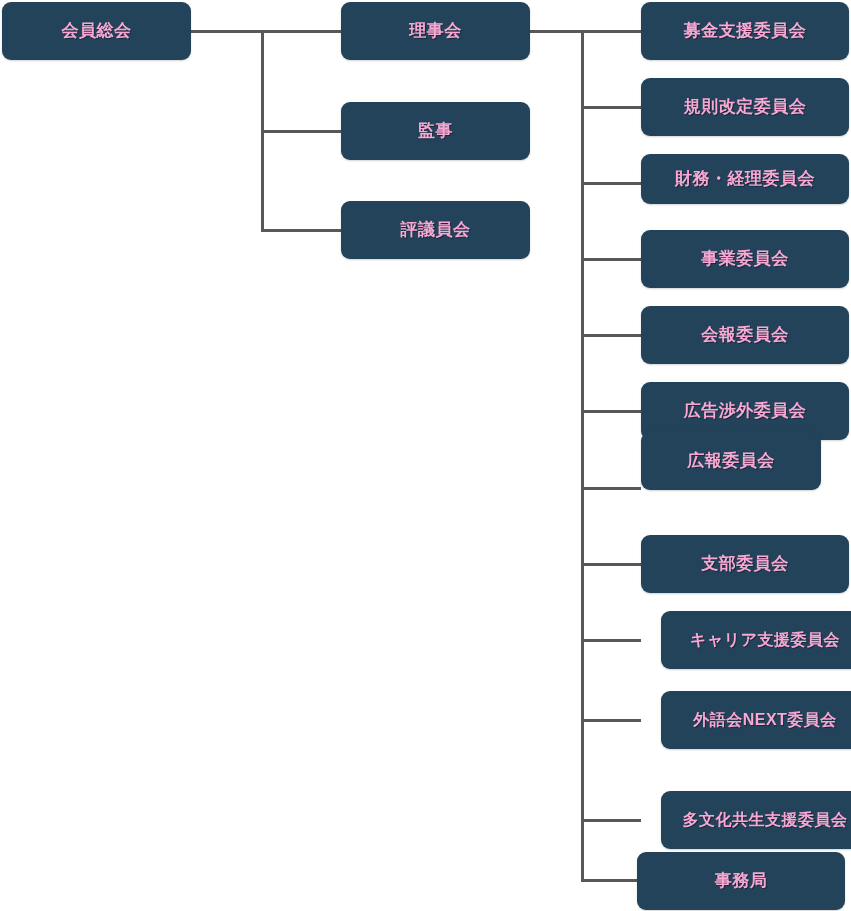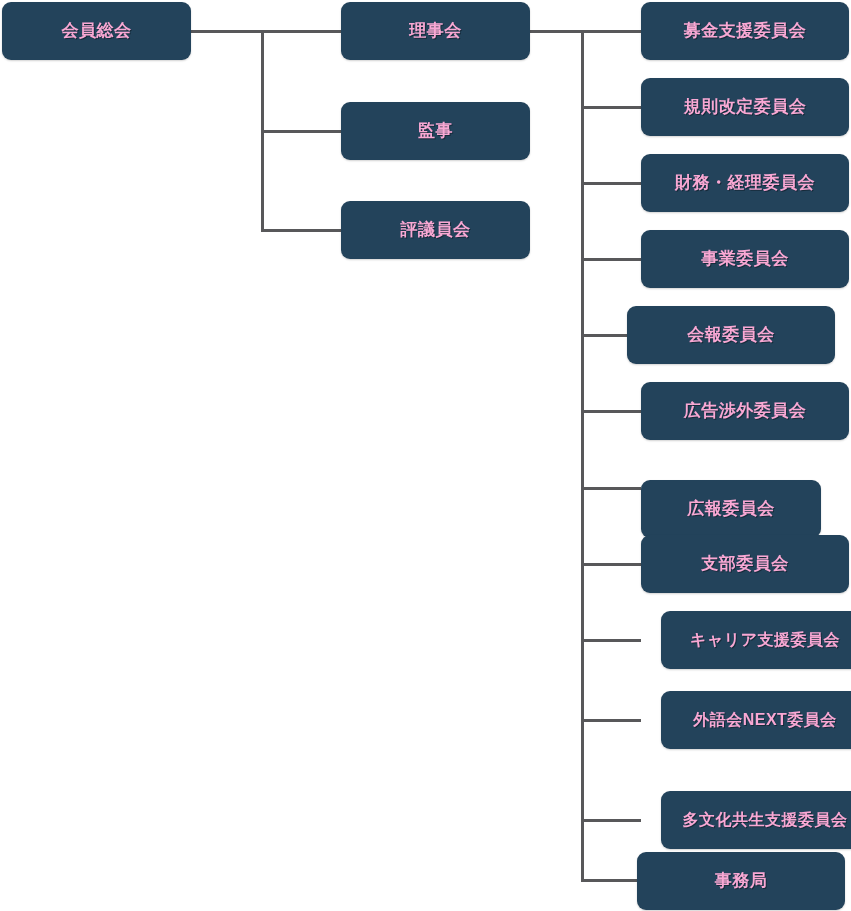--- a/index.html
+++ b/index.html
@@ -85,29 +85,29 @@
   <div class="node node-mid" style="left:341px; top:2px; width:189px; height:58px;">理事会</div>
 
   <div class="node node-mid" style="left:341px; top:102px; width:189px; height:58px;">監事</div>
 
   <div class="node node-mid" style="left:341px; top:201px; width:189px; height:58px;">評議員会</div>
 
   <div class="node node-leaf" style="left:641px; top:2px; width:208px; height:58px;">募金支援委員会</div>
 
   <div class="node node-leaf" style="left:641px; top:78px; width:208px; height:58px;">規則改定委員会</div>
 
-  <div class="node node-leaf" style="left:641px; top:154px; width:208px; height:58px;">財務・経理委員会</div>
+  <div class="node node-leaf" style="left:641px; top:154px; width:208px; height:50px;">財務・経理委員会</div>
 
   <div class="node node-leaf" style="left:641px; top:230px; width:208px; height:58px;">事業委員会</div>
 
-  <div class="node node-leaf" style="left:627px; top:306px; width:208px; height:58px;">会報委員会</div>
+  <div class="node node-leaf" style="left:641px; top:306px; width:208px; height:58px;">会報委員会</div>
 
   <div class="node node-leaf" style="left:641px; top:382px; width:208px; height:58px;text-align:center;">広告渉外委員会</div>
 
-  <div class="node node-leaf" style="left:641px; top:480px; width:180px; height:58px;padding-left:8px;">広報委員会</div>
+  <div class="node node-leaf" style="left:641px; top:432px; width:180px; height:58px;padding-left:8px;">広報委員会</div>
 
   <div class="node node-leaf" style="left:641px; top:535px; width:208px; height:58px;text-align:right;">支部委員会</div>
 
   <div class="node node-leaf long" style="left:641px; top:611px; width:208px; height:58px;">キャリア支援委員会</div>
 
   <div class="node node-leaf long" style="left:641px; top:691px; width:208px; height:58px;">外語会NEXT委員会</div>
 
   <div class="node node-leaf long" style="left:641px; top:791px; width:208px; height:58px;">多文化共生支援委員会</div>
 
   <div class="node node-leaf" style="left:637px; top:852px; width:208px; height:58px;">事務局</div>

